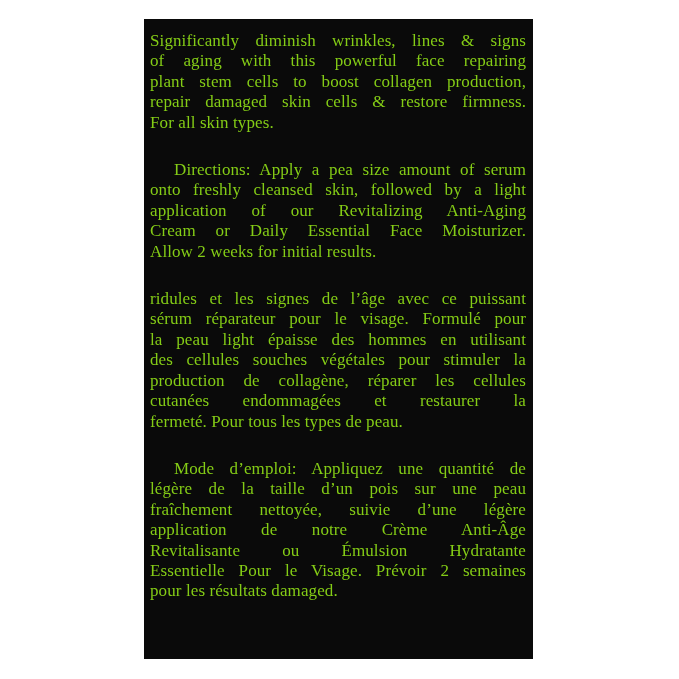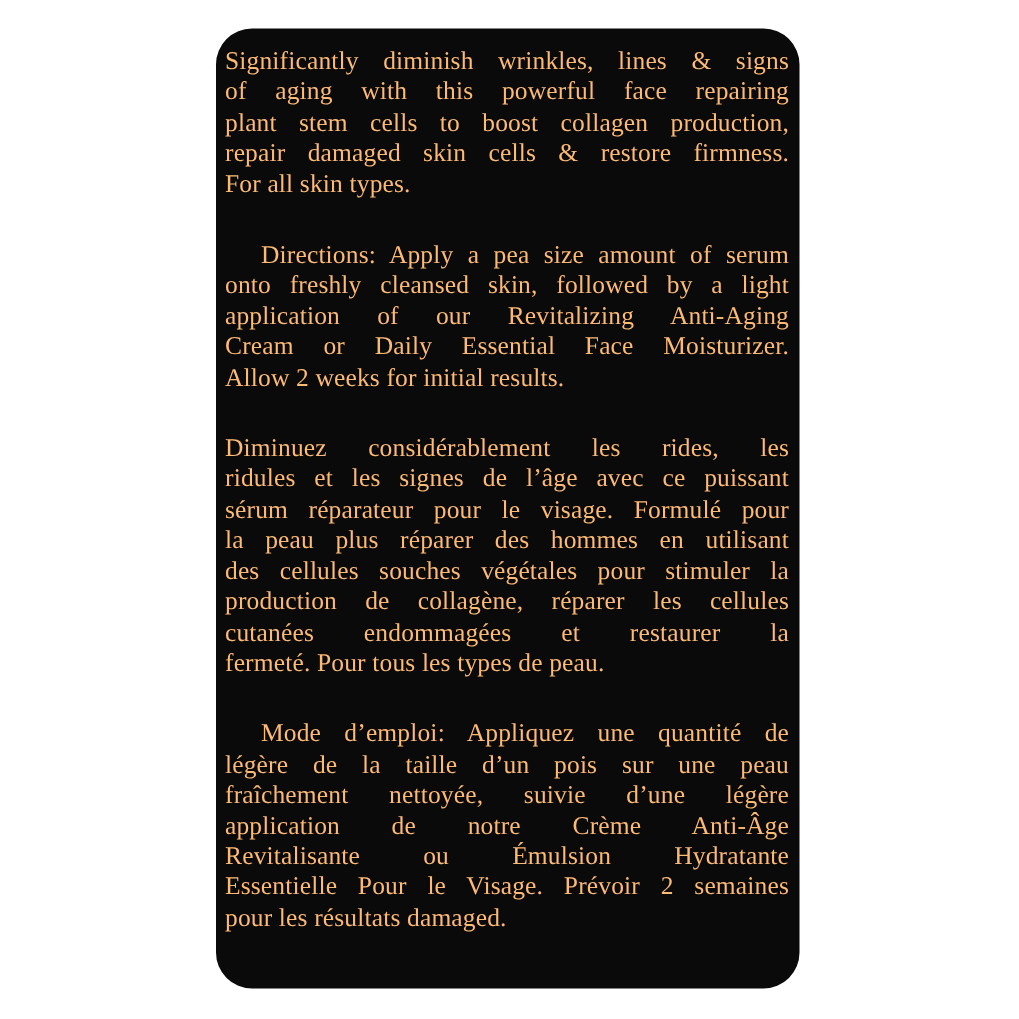--- a/index.html
+++ b/index.html
@@ -41,41 +41,40 @@
     text-align-last: left;
   }
   .u {
     text-underline-offset: 2px;
     margin-left: 24px;
   }
 </style>
 </head>
 <body style="background: rgb(255, 255, 255);">
 
-<div class="label-box" style="background: rgb(10, 10, 10); color: #fdba74; border-radius: 24px;">
+<div class="label-box" style="background: rgb(10, 10, 10); color: #84cc16;">
   <div>
       <div class="paragraph">
         <div class="line"><span>Significantly diminish wrinkles, lines &amp; signs</span></div>
         <div class="line"><span>of aging with this powerful face repairing</span></div>
         <div class="line"><span>plant stem cells to boost collagen production,</span></div>
         <div class="line"><span>repair damaged skin cells &amp; restore firmness.</span></div>
         <div class="line last"><span>For all skin types.</span></div>
       </div>
       <div class="paragraph">
         <div class="line"><span class="u">Directions</span><span>: Apply a pea size amount of serum</span></div>
         <div class="line"><span>onto freshly cleansed skin, followed by a light</span></div>
         <div class="line"><span>application of our Revitalizing Anti-Aging</span></div>
         <div class="line"><span>Cream or Daily Essential Face Moisturizer.</span></div>
         <div class="line last"><span>Allow 2 weeks for initial results.</span></div>
       </div>
       <div class="paragraph">
-        <div class="line"><span>Diminuez considérablement les rides, les</span></div>
         <div class="line"><span>ridules et les signes de l’âge avec ce puissant</span></div>
         <div class="line"><span>sérum réparateur pour le visage. Formulé pour</span></div>
-        <div class="line"><span>la peau plus réparer des hommes en utilisant</span></div>
+        <div class="line"><span>la peau light épaisse des hommes en utilisant</span></div>
         <div class="line"><span>des cellules souches végétales pour stimuler la</span></div>
         <div class="line"><span>production de collagène, réparer les cellules</span></div>
         <div class="line"><span>cutanées endommagées et restaurer la</span></div>
         <div class="line last"><span>fermeté. Pour tous les types de peau.</span></div>
       </div>
       <div class="paragraph">
         <div class="line"><span class="u">Mode d’emploi</span><span>: Appliquez une quantité de</span></div>
         <div class="line"><span>légère de la taille d’un pois sur une peau</span></div>
         <div class="line"><span>fraîchement nettoyée, suivie d’une légère</span></div>
         <div class="line"><span>application de notre Crème Anti-Âge</span></div>

